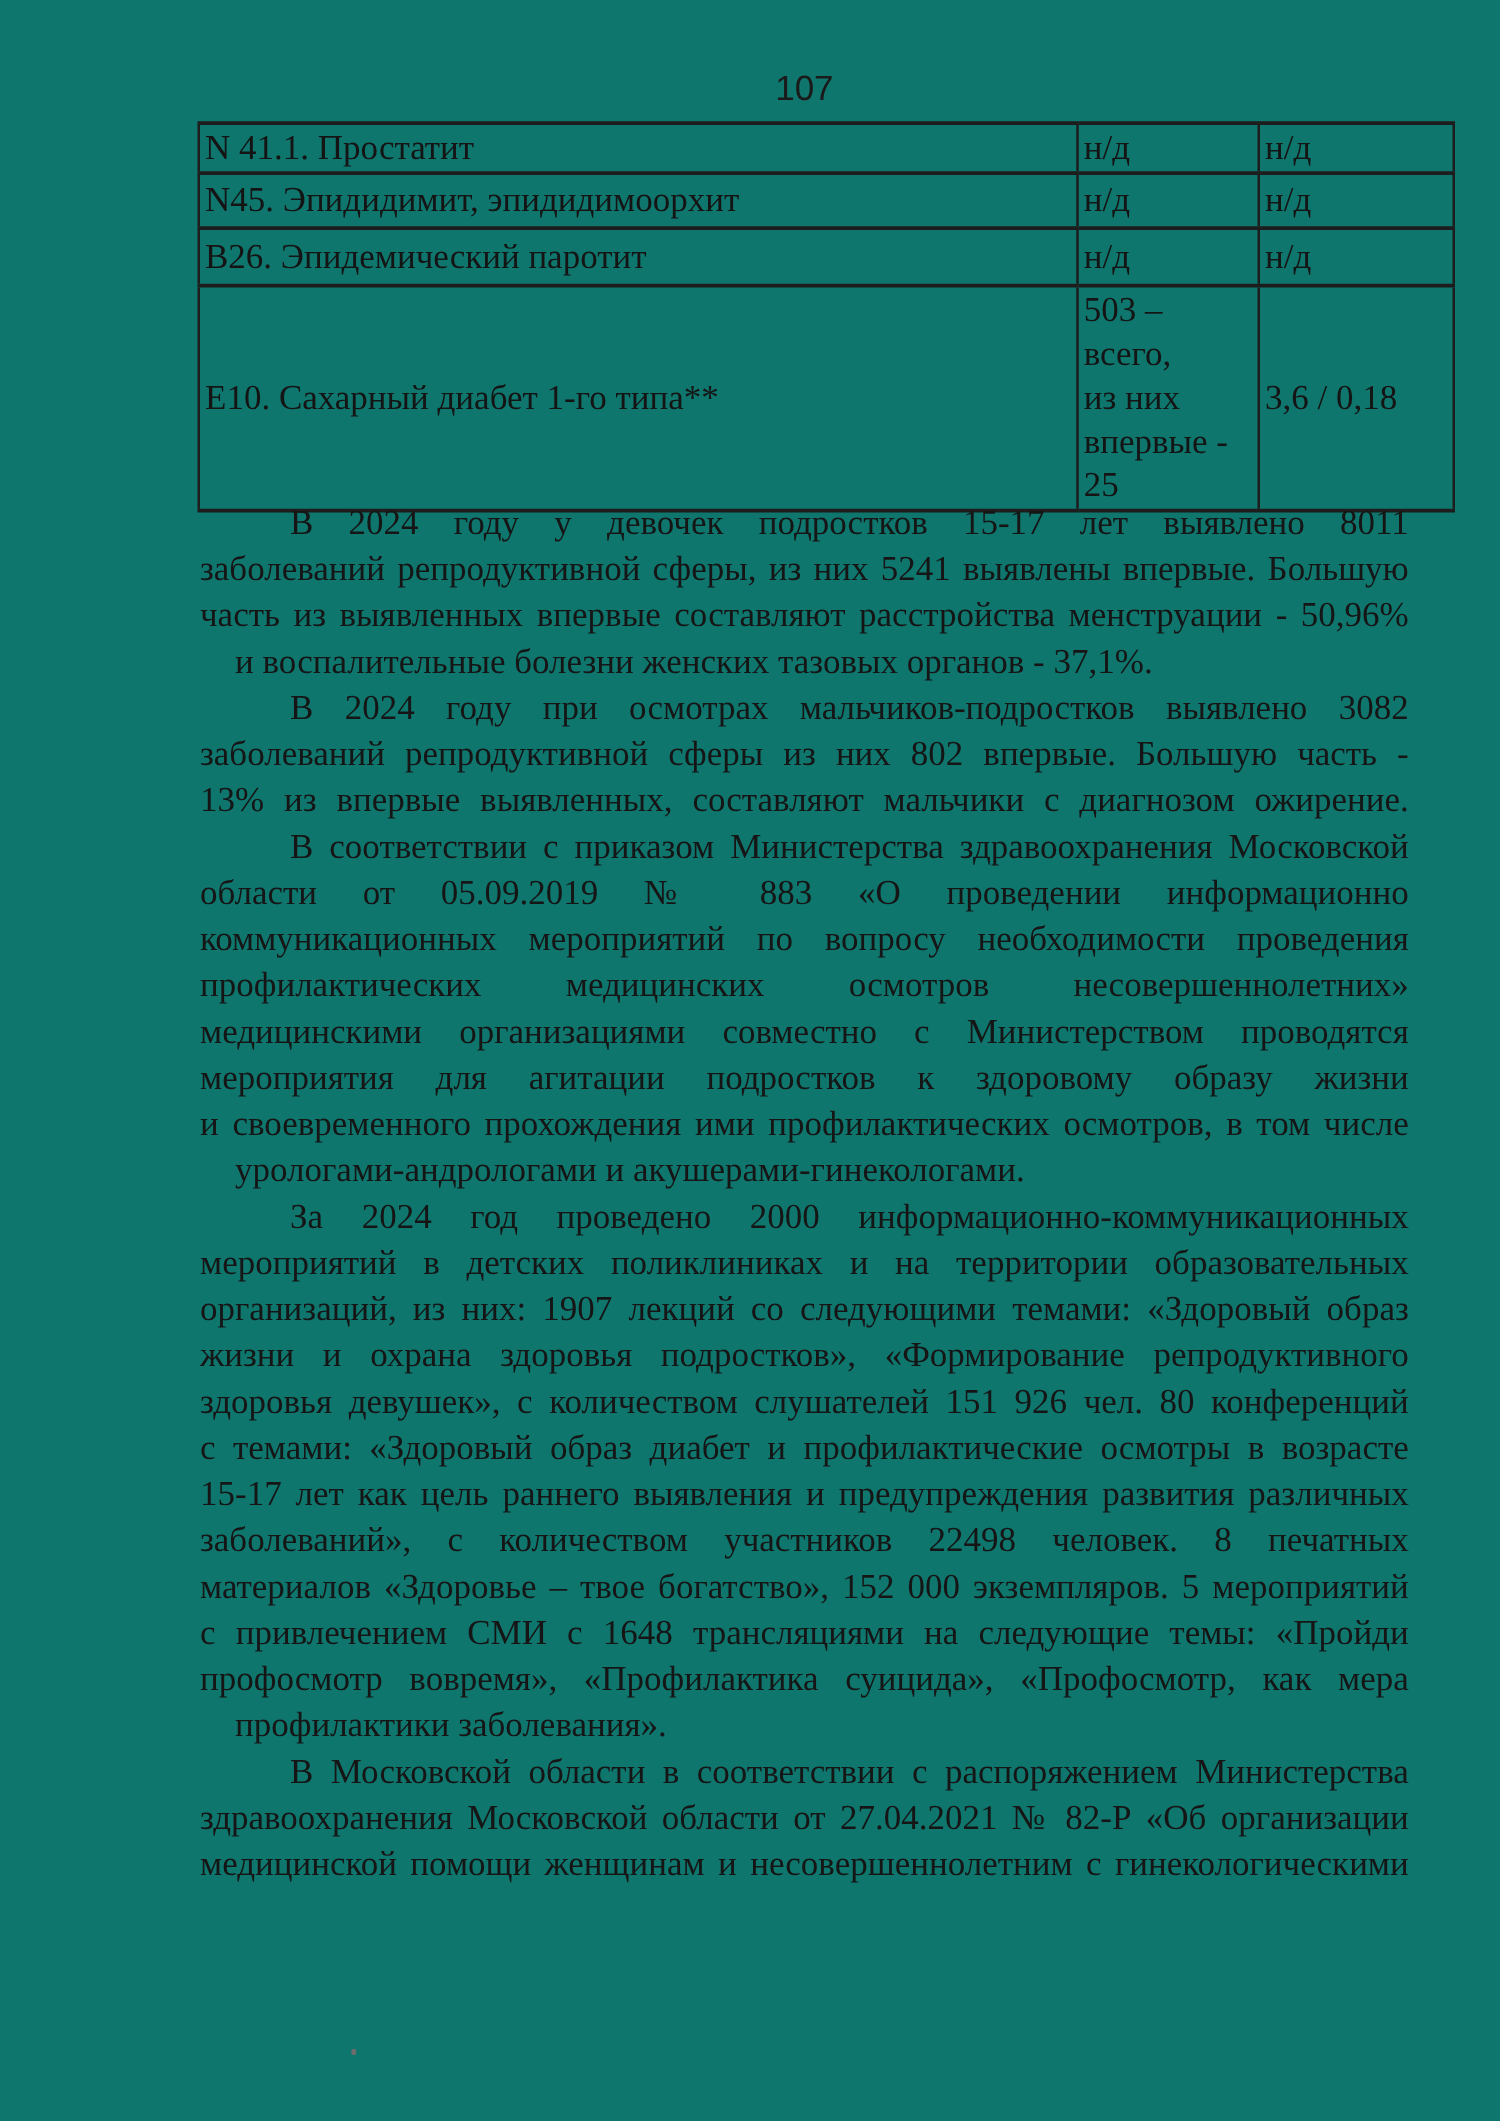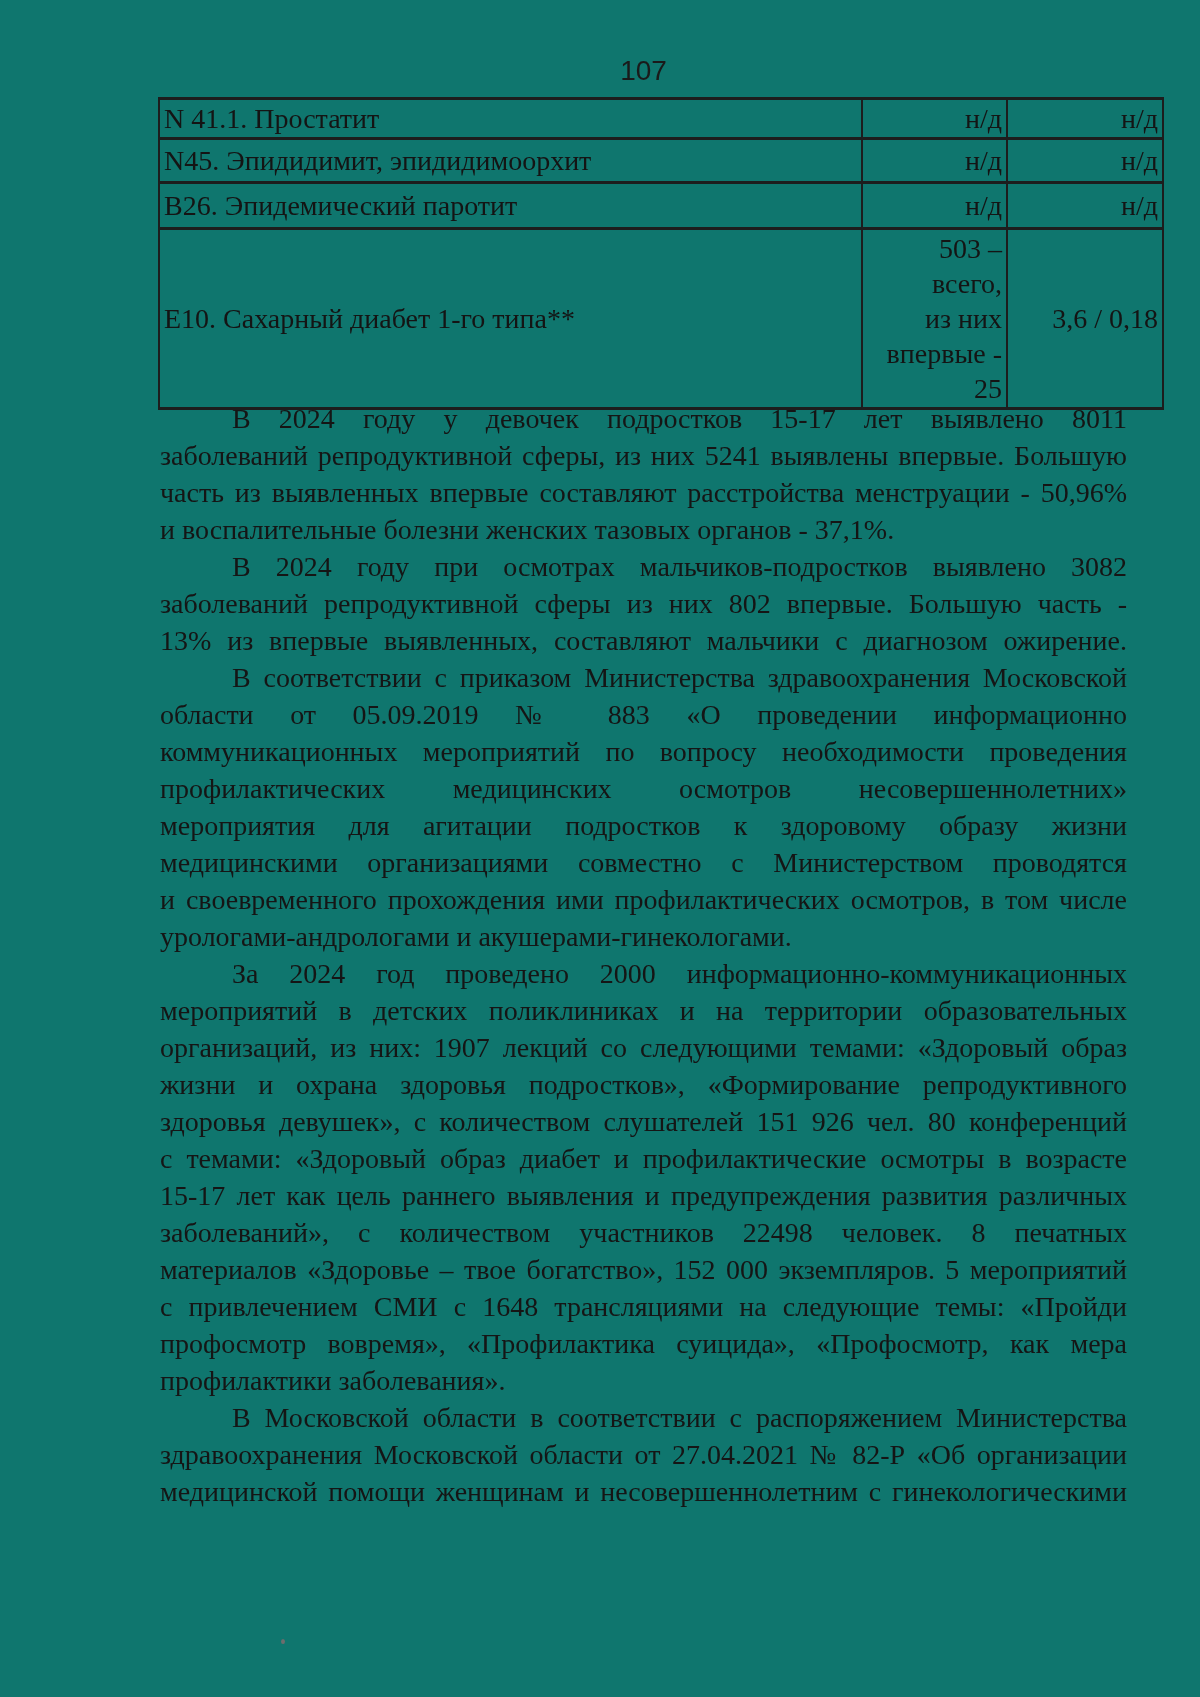--- a/index.html
+++ b/index.html
@@ -36,42 +36,42 @@
   table.morbidity td {
     border-top: 3px solid #1d1d1d;
     border-bottom: 3px solid #1d1d1d;
     border-left: 2px solid #1d1d1d;
     border-right: 2px solid #1d1d1d;
     vertical-align: middle;
     padding: 1px 4px;
     margin-top: 22px;
   }
   td.c1 { text-align: left; padding-left: 9px; }
-  td.c2, td.c3 { text-align: right; }
+  td.c2, td.c3 { text-align: left; }
   td.c2 div { line-height: 35px; }
   tr:nth-child(1) td { height: 33px; }
   tr:nth-child(2) td { height: 39px; }
   tr:nth-child(3) td { height: 41px; }
   tr:nth-child(4) td { height: 119px; }
 
   
   .body-text {
     position: absolute;
     left: 160px; top: 400px; width: 967px;
     font-size: 28px;
     line-height: 37px;
   }
   .paragraph { margin: 0; }
   .line {
     text-align: justify;
     text-align-last: justify;
     white-space: normal;
   }
   .line.first { text-indent: 72px; }
-  .line.last { text-align-last: left; }
+  .line.last { text-align-last: left; margin-left: 28px; }
 
   .artifact-dot {
     position: absolute;
     left: 281px; top: 1639px;
     width: 4px; height: 5px;
     background: #6d6d6d;
     border-radius: 50%;
   }
 </style>
 </head>
@@ -131,22 +131,22 @@
       <div class="paragraph">
         <div class="line first">В 2024 году при осмотрах мальчиков-подростков выявлено 3082</div>
         <div class="line">заболеваний репродуктивной сферы из них 802 впервые. Большую часть -</div>
         <div class="line">13% из впервые выявленных, составляют мальчики с диагнозом ожирение.</div>
       </div>
       <div class="paragraph">
         <div class="line first">В соответствии с приказом Министерства здравоохранения Московской</div>
         <div class="line">области от 05.09.2019 № 883 «О проведении информационно</div>
         <div class="line">коммуникационных мероприятий по вопросу необходимости проведения</div>
         <div class="line">профилактических медицинских осмотров несовершеннолетних»</div>
+        <div class="line">медицинскими организациями совместно с Министерством проводятся</div>
         <div class="line">мероприятия для агитации подростков к здоровому образу жизни</div>
-        <div class="line">медицинскими организациями совместно с Министерством проводятся</div>
         <div class="line">и своевременного прохождения ими профилактических осмотров, в том числе</div>
         <div class="line last">урологами-андрологами и акушерами-гинекологами.</div>
       </div>
       <div class="paragraph">
         <div class="line first">За 2024 год проведено 2000 информационно-коммуникационных</div>
         <div class="line">мероприятий в детских поликлиниках и на территории образовательных</div>
         <div class="line">организаций, из них: 1907 лекций со следующими темами: «Здоровый образ</div>
         <div class="line">жизни и охрана здоровья подростков», «Формирование репродуктивного</div>
         <div class="line">здоровья девушек», с количеством слушателей 151 926 чел. 80 конференций</div>
         <div class="line">с темами: «Здоровый образ диабет и профилактические осмотры в возрасте</div>

